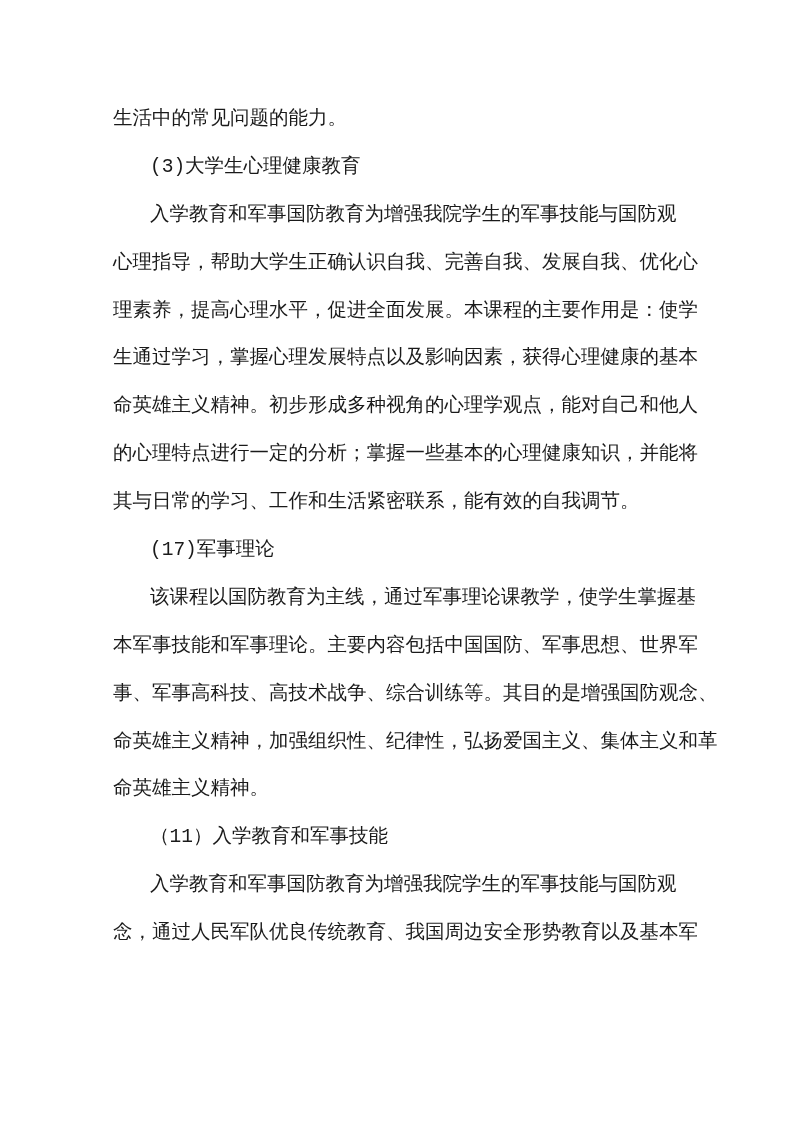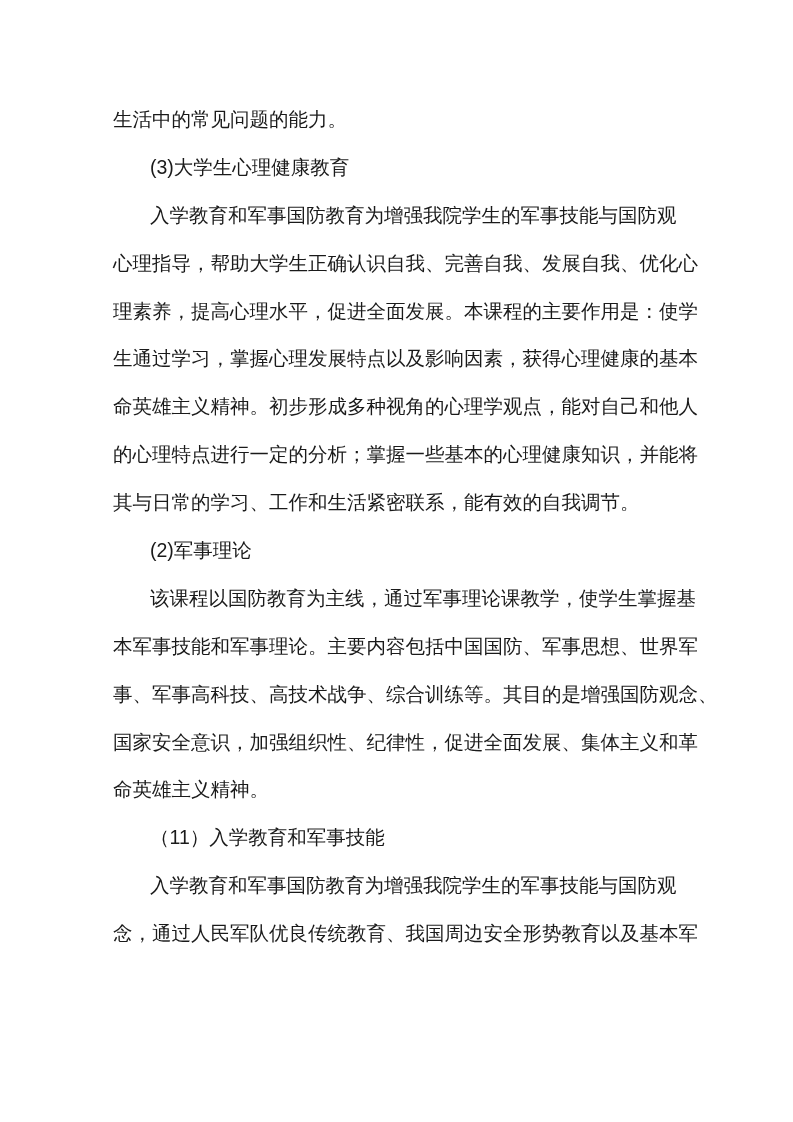--- a/index.html
+++ b/index.html
@@ -6,21 +6,21 @@
     margin: 0;
     padding: 0;
     background: #ffffff;
   }
   .page {
     position: relative;
     width: 793px;
     height: 1122px;
     background: #ffffff;
     overflow: hidden;
-    font-family: Liberation Sans, sans-serif;
+    font-family: Liberation Mono, monospace;
   }
   .content {
     position: absolute;
     left: 113px;
     top: 96px;
     width: 567px;
   }
   .line {
     display: block;
     font-size: 19.5px;
@@ -42,23 +42,23 @@
   <div class="content">
       <div class="line">生活中的常见问题的能力。</div>
       <div class="line indent">(3)大学生心理健康教育</div>
       <div class="line indent">入学教育和军事国防教育为增强我院学生的军事技能与国防观</div>
       <div class="line">心理指导，帮助大学生正确认识自我、完善自我、发展自我、优化心</div>
       <div class="line">理素养，提高心理水平，促进全面发展。本课程的主要作用是：使学</div>
       <div class="line">生通过学习，掌握心理发展特点以及影响因素，获得心理健康的基本</div>
       <div class="line">命英雄主义精神。初步形成多种视角的心理学观点，能对自己和他人</div>
       <div class="line">的心理特点进行一定的分析；掌握一些基本的心理健康知识，并能将</div>
       <div class="line">其与日常的学习、工作和生活紧密联系，能有效的自我调节。</div>
-      <div class="line indent">(2)军事理论</div>
+      <div class="line indent">(17)军事理论</div>
       <div class="line indent">该课程以国防教育为主线，通过军事理论课教学，使学生掌握基</div>
       <div class="line">本军事技能和军事理论。主要内容包括中国国防、军事思想、世界军</div>
       <div class="line">事、军事高科技、高技术战争、综合训练等。其目的是增强国防观念、</div>
-      <div class="line">国家安全意识，加强组织性、纪律性，促进全面发展、集体主义和革</div>
+      <div class="line">命英雄主义精神，加强组织性、纪律性，弘扬爱国主义、集体主义和革</div>
       <div class="line">命英雄主义精神。</div>
       <div class="line indent">（11）入学教育和军事技能</div>
       <div class="line indent">入学教育和军事国防教育为增强我院学生的军事技能与国防观</div>
       <div class="line">念，通过人民军队优良传统教育、我国周边安全形势教育以及基本军</div>
     </div>
 </div>
 
 </body></html>

